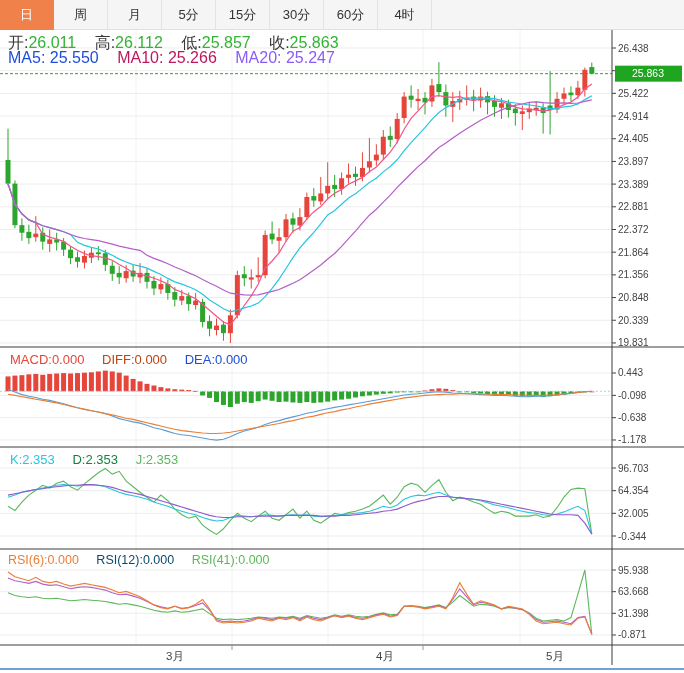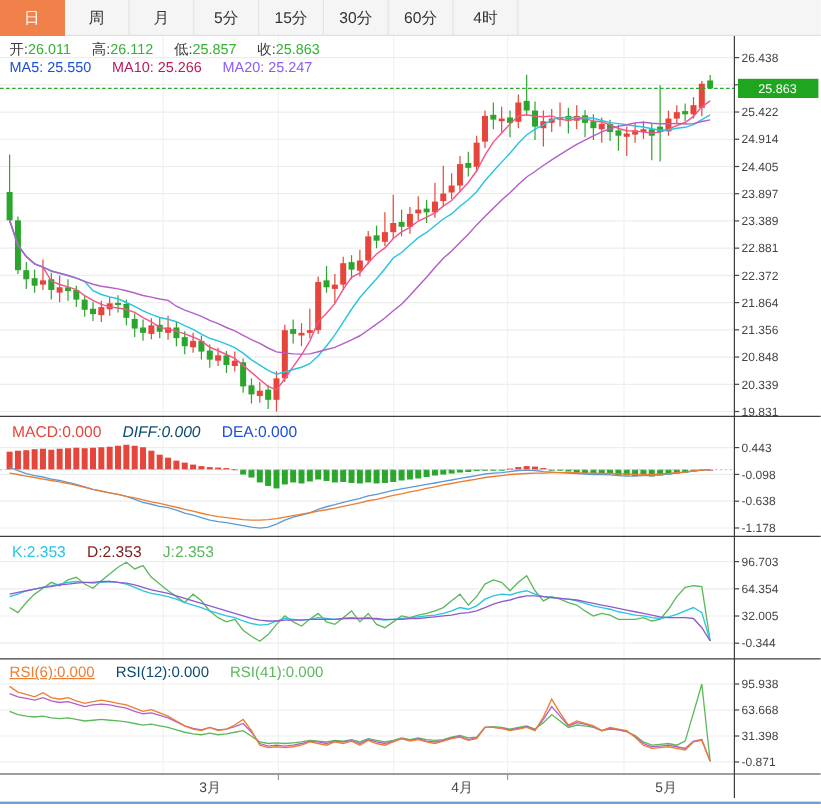--- a/index.html
+++ b/index.html
@@ -5,28 +5,28 @@
   html,body{margin:0;padding:0;background:#fff;}
   body{width:684px;height:673px;position:relative;overflow:hidden;
        font-family:"Liberation Sans","DejaVu Sans",sans-serif;-webkit-font-smoothing:antialiased;}
   
   .tabbar{position:absolute;left:0;top:0;width:684px;height:30px;background:#f5f5f5;
           border-bottom:1px solid #e0e0e0;display:flex;box-sizing:border-box;}
   .tab{width:53px;height:30px;line-height:30px;text-align:center;font-size:13px;color:#333;
        border-right:1px solid #e3e3e3;cursor:pointer;flex:none;}
   .tab.active{background:#F0814B;color:#fff;border-right-color:#F0814B;}
   
-  .legend{position:absolute;font-size:12px;white-space:nowrap;letter-spacing:0;z-index:3;}
+  .legend{position:absolute;font-size:16px;white-space:nowrap;letter-spacing:0;z-index:3;}
   .legend span{margin-right:14px;}
   .lbl-dark{color:#3a3a3a;margin-right:0 !important;}
   .val-green{color:#33B333;}
   .ma5{color:#1d4ed8;} .ma10{color:#be185d;} .ma20{color:#8b5cf6;}
-  .macd-red{color:#E5453A;text-align:center;} .diff-blue{color:#0c4a6e;font-style:italic;} .dea-orange{color:#1d4ed8;}
-  .k-cyan{color:#29C4E0;margin-top:48px;} .d-violet{color:#7f1d1d;} .j-green{color:#5CB85C;}
-  .rsi6{color:#ED7D31;text-decoration:underline;} .rsi12{color:#0c4a6e;} .rsi24{color:#5CB85C;}
+  .macd-red{color:#E5453A;text-align:center;} .diff-blue{color:#c2410c;} .dea-orange{color:#1d4ed8;}
+  .k-cyan{color:#29C4E0;margin-top:48px;} .d-violet{color:#15803d;} .j-green{color:#5CB85C;}
+  .rsi6{color:#ED7D31;} .rsi12{color:#0c4a6e;} .rsi24{color:#5CB85C;}
   
   svg.canvas{position:absolute;left:0;top:0;z-index:1;}
   .bottom-line{position:absolute;left:0;top:668px;width:684px;height:2px;background:#6FA0D8;}
 </style>
 </head>
 <body>
 
 <div class="tabbar">
   <div class="tab active">日</div>
   <div class="tab">周</div>

